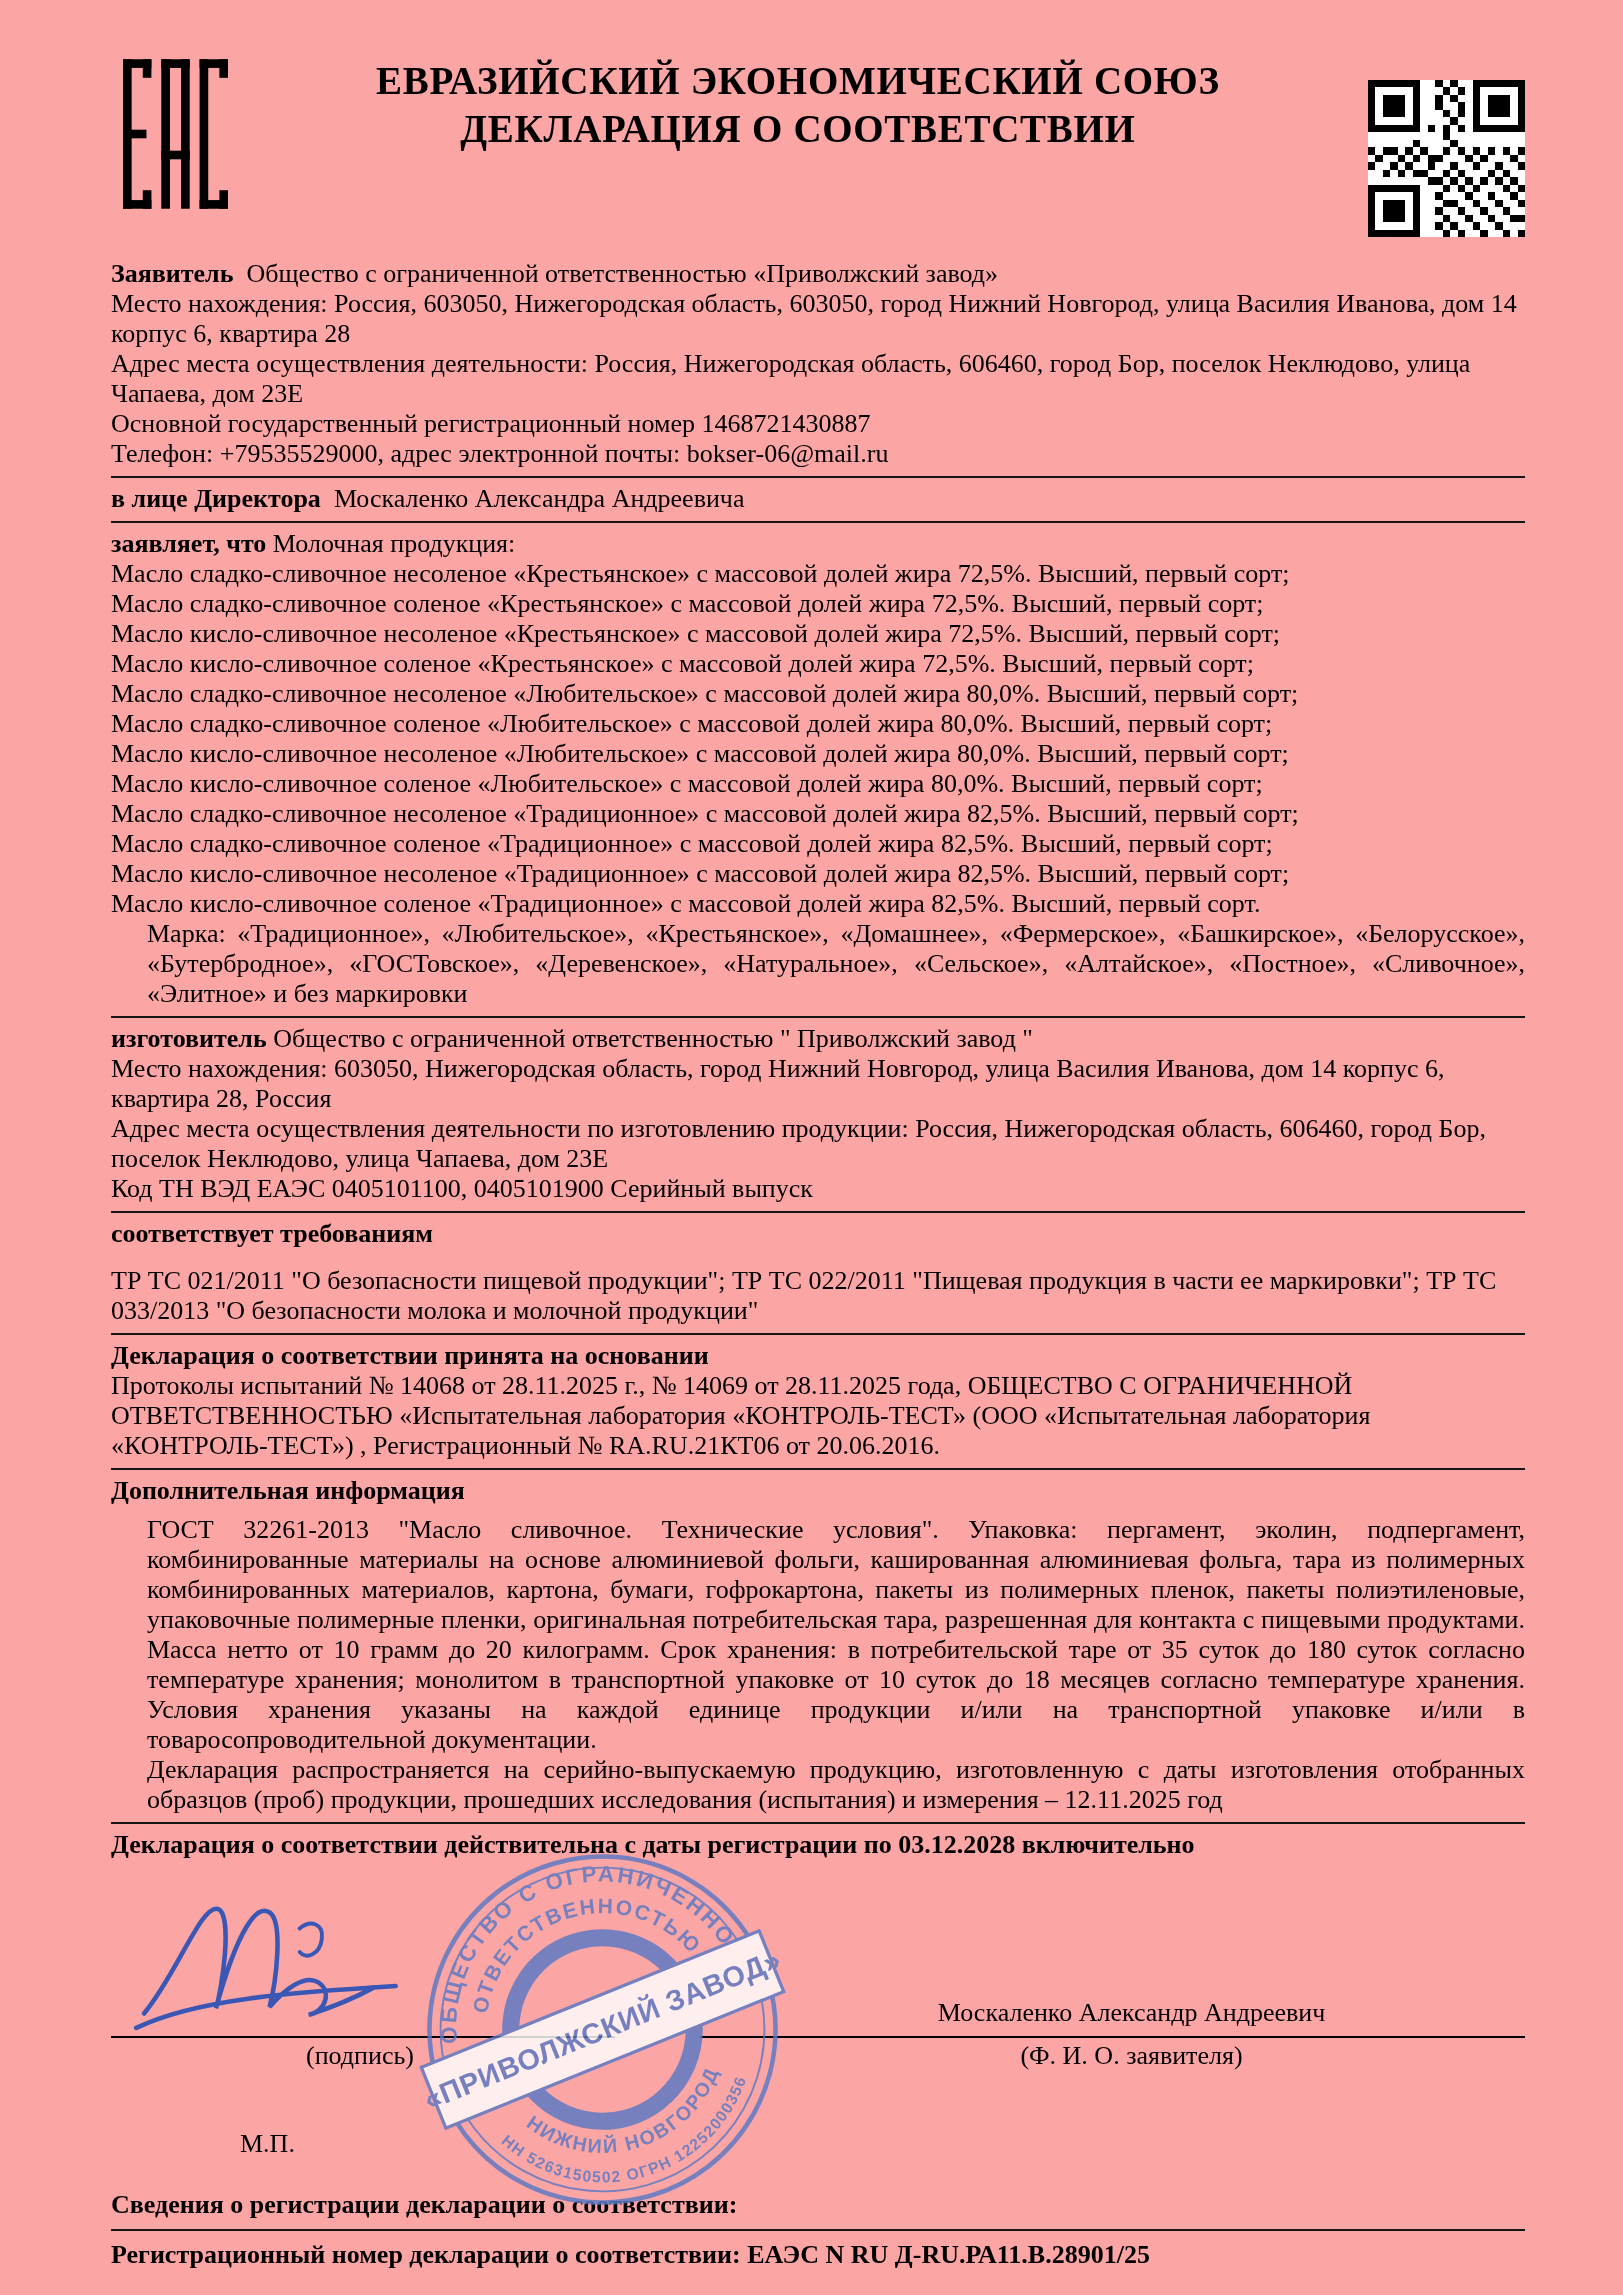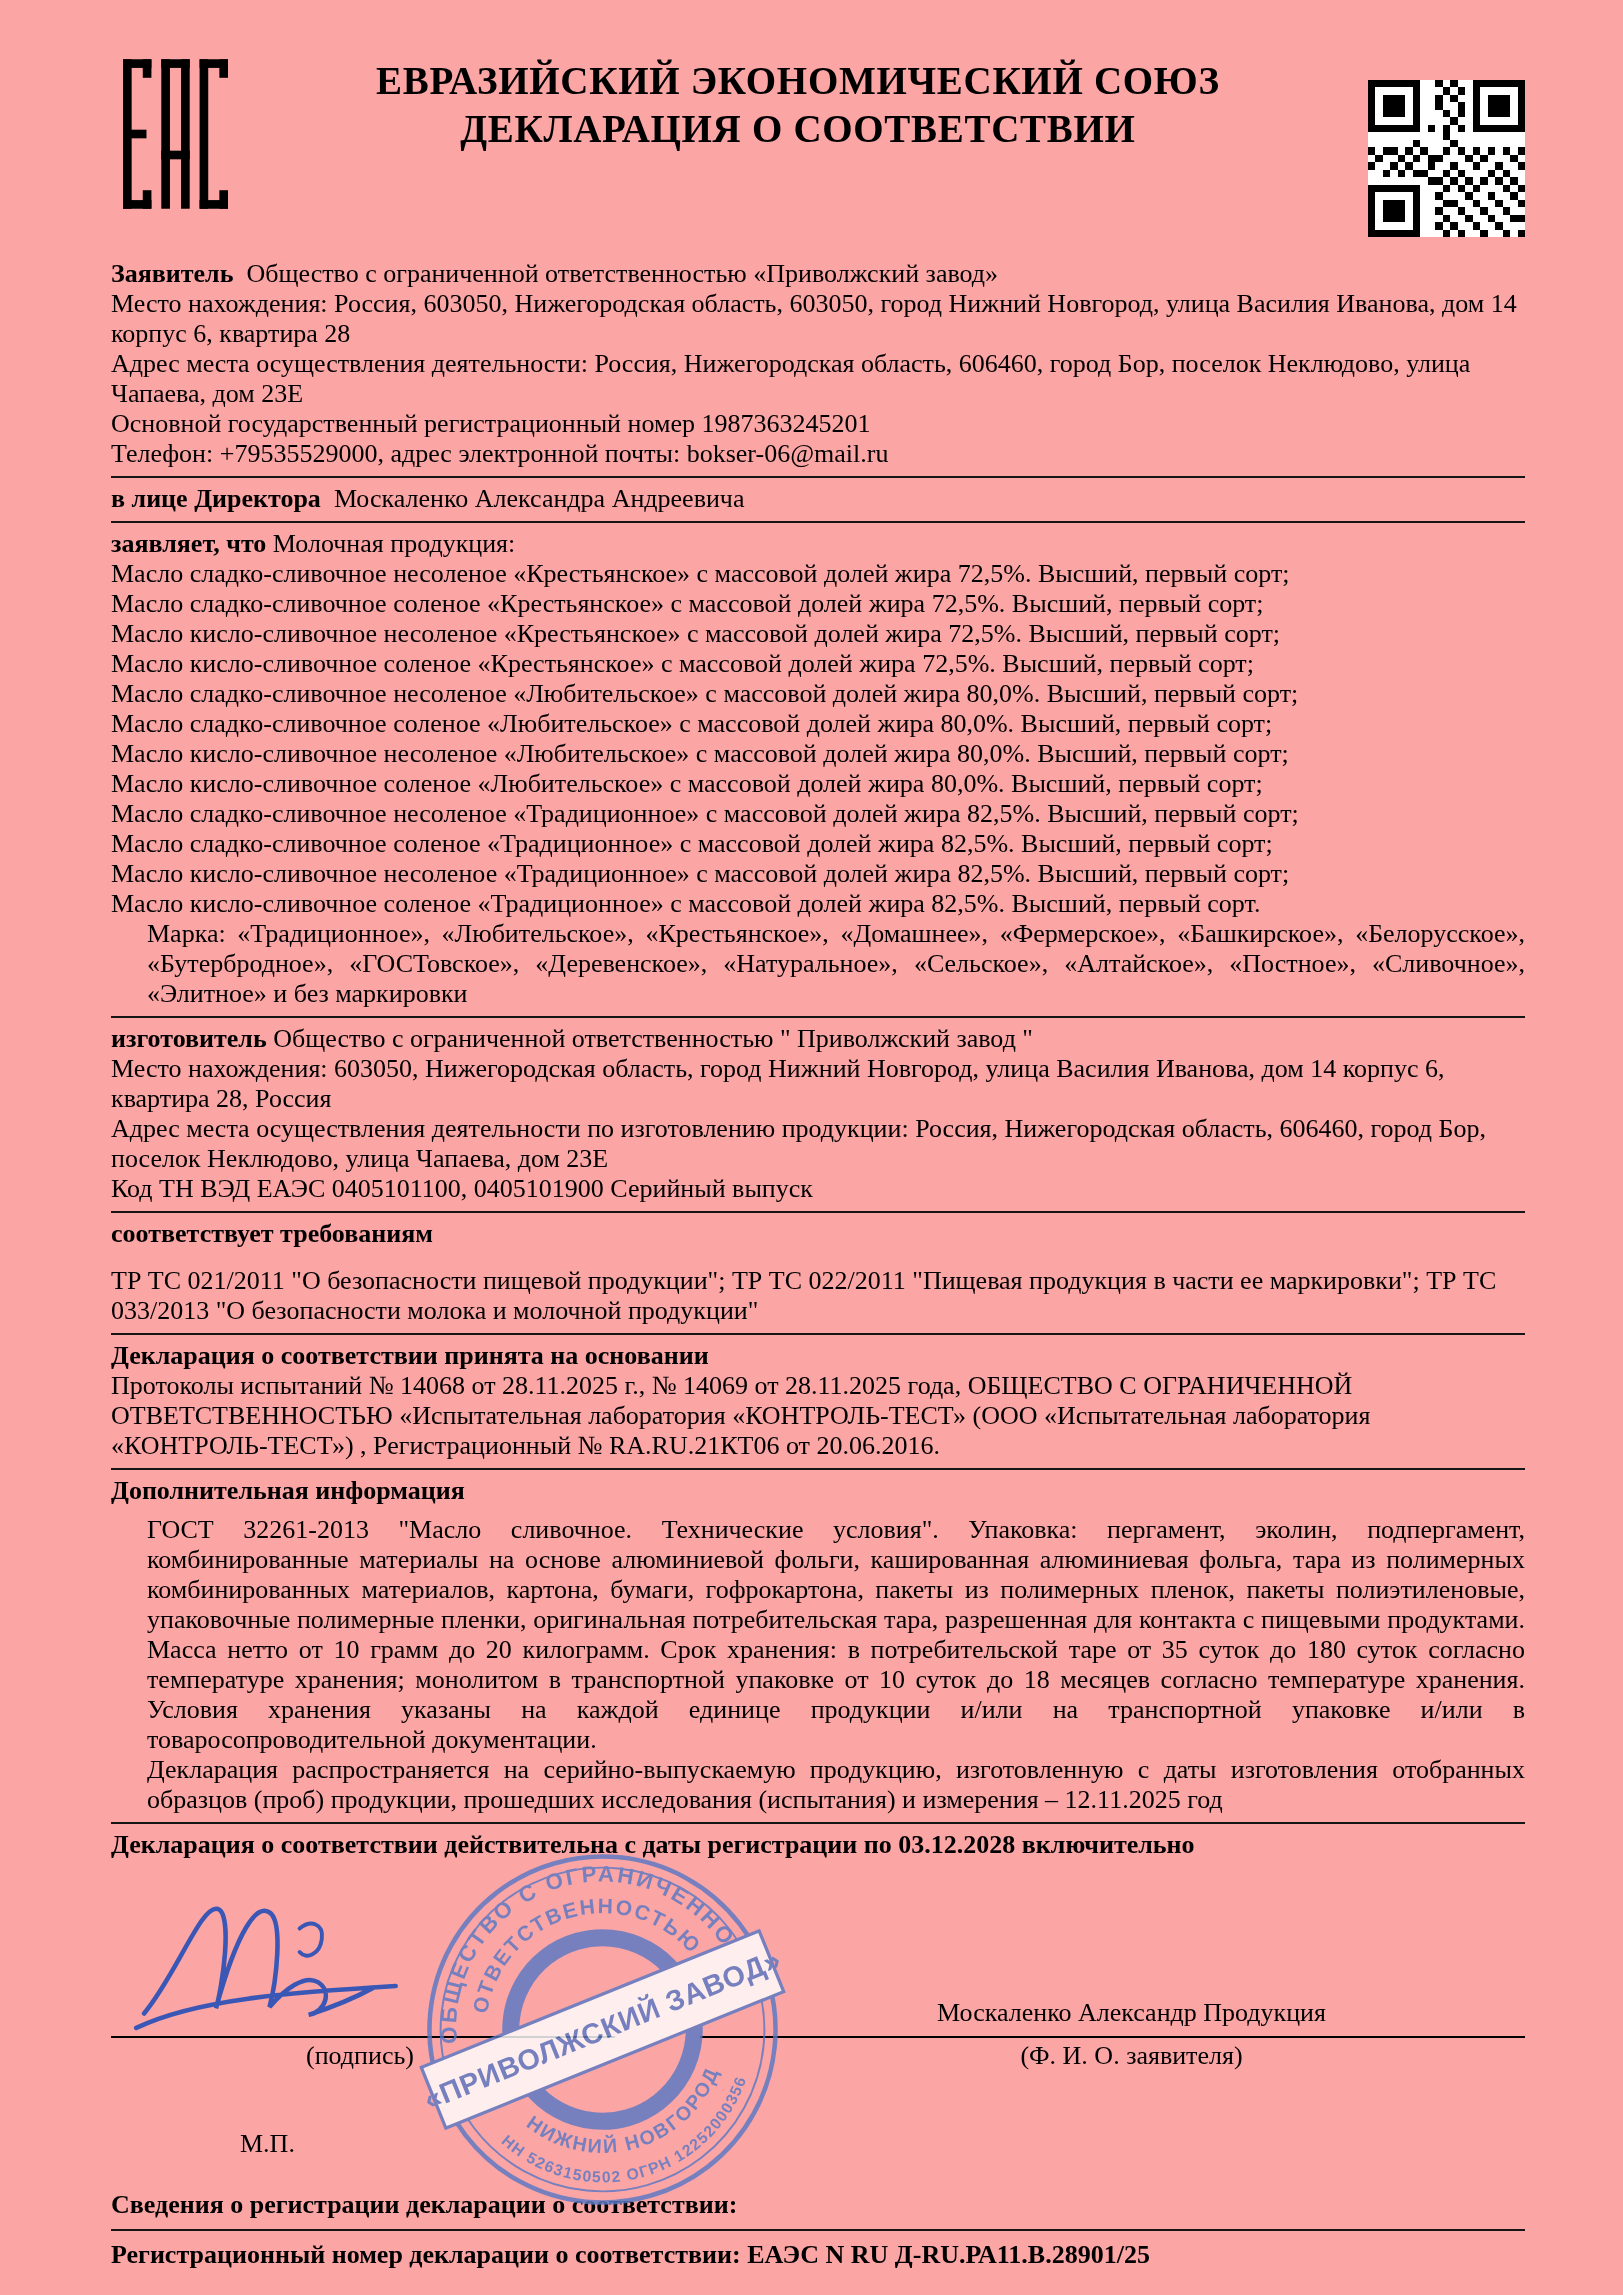--- a/index.html
+++ b/index.html
@@ -75,21 +75,21 @@
       <path fill="#000" d="M9 0h1v1H9z M11 0h1v1h-1z M10 1h1v1h-1z M12 1h1v1h-1z M9 2h1v1H9z M11 2h1v1h-1z M9 3h1v1H9z M12 3h1v1h-1z M10 4h1v1h-1z M12 4h1v1h-1z M11 5h1v1h-1z M8 6h1v1H8z M10 6h1v1h-1z M12 6h1v1h-1z M10 7h1v1h-1z M11 8h1v1h-1z M6 8h1v1H6z M6 10h1v1H6z M6 12h1v1H6z M0 9h1v1H0z M2 9h1v1H2z M3 9h1v1H3z M5 9h1v1H5z M7 9h1v1H7z M10 9h1v1h-1z M12 9h1v1h-1z M14 9h1v1h-1z M16 9h1v1h-1z M18 9h1v1h-1z M20 9h1v1h-1z M1 10h1v1H1z M4 10h1v1H4z M8 10h1v1H8z M9 10h1v1H9z M13 10h1v1h-1z M15 10h1v1h-1z M19 10h1v1h-1z M0 11h1v1H0z M3 11h1v1H3z M5 11h1v1H5z M8 11h1v1H8z M11 11h1v1h-1z M14 11h1v1h-1z M17 11h1v1h-1z M20 11h1v1h-1z M2 12h1v1H2z M4 12h1v1H4z M7 12h1v1H7z M10 12h1v1h-1z M12 12h1v1h-1z M16 12h1v1h-1z M18 12h1v1h-1z M8 13h1v1H8z M9 13h1v1H9z M11 13h1v1h-1z M13 13h1v1h-1z M15 13h1v1h-1z M17 13h1v1h-1z M19 13h1v1h-1z M10 14h1v1h-1z M12 14h1v1h-1z M14 14h1v1h-1z M18 14h1v1h-1z M20 14h1v1h-1z M9 15h1v1H9z M13 15h1v1h-1z M16 15h1v1h-1z M19 15h1v1h-1z M10 16h1v1h-1z M11 16h1v1h-1z M14 16h1v1h-1z M17 16h1v1h-1z M20 16h1v1h-1z M9 17h1v1H9z M12 17h1v1h-1z M15 17h1v1h-1z M18 17h1v1h-1z M10 18h1v1h-1z M13 18h1v1h-1z M16 18h1v1h-1z M19 18h1v1h-1z M20 18h1v1h-1z M9 19h1v1H9z M11 19h1v1h-1z M14 19h1v1h-1z M17 19h1v1h-1z M10 20h1v1h-1z M12 20h1v1h-1z M15 20h1v1h-1z M18 20h1v1h-1z M20 20h1v1h-1z"></path>
     </svg>
   </div>
 
   <div class="content">
 
     <div class="sec" style="margin-top:22px;">
       <p><b>Заявитель</b>&nbsp; <span>Общество с ограниченной ответственностью «Приволжский завод»</span></p>
       <p>Место нахождения:  Россия, 603050, Нижегородская область, 603050, город Нижний Новгород, улица Василия Иванова, дом 14 корпус 6, квартира 28</p>
       <p>Адрес места осуществления деятельности: Россия, Нижегородская область, 606460, город Бор, поселок Неклюдово, улица Чапаева, дом 23Е</p>
-      <p>Основной государственный регистрационный номер 1987363245201</p>
+      <p>Основной государственный регистрационный номер 1468721430887</p>
       <p>Телефон: +79535529000, адрес электронной почты: bokser-06@mail.ru</p>
     </div>
 
     <div class="rule"></div>
 
     <p><b>в лице Директора</b>&nbsp; <span>Москаленко Александра Андреевича</span></p>
 
     <div class="rule"></div>
 
     <div class="sec">
@@ -149,21 +149,21 @@
     <div class="sig-area">
       <svg class="sig-svg" viewBox="0 0 430 230" aria-hidden="true">
         <path d="M20 190 C 70 130, 108 22, 133 30 C 156 38, 140 150, 130 182 C 163 62, 193 20, 213 36 C 233 52, 222 142, 212 180 C 236 152, 266 130, 286 142 C 308 155, 298 188, 272 192 C 318 177, 350 162, 372 150 M 8 212 C 100 168, 240 158, 405 148" fill="none" stroke="#3a57b5" stroke-width="7" stroke-linecap="round"></path>
         <path d="M258 60 C 275 46, 295 52, 292 76 C 289 100, 268 108, 258 96" fill="none" stroke="#3a57b5" stroke-width="6" stroke-linecap="round"></path>
       </svg>
 
       <div class="sig-line-left"></div>
       <div class="sig-caption">(подпись)</div>
       <div class="mp-label">М.П.</div>
 
-      <div class="fio-name">Москаленко Александр Продукция</div>
+      <div class="fio-name">Москаленко Александр Андреевич</div>
       <div class="sig-line-right"></div>
       <div class="fio-caption">(Ф. И. О. заявителя)</div>
 
       <svg class="stamp-svg" viewBox="0 0 560 560" aria-hidden="true" style="font-size:40px">
         <g opacity="0.82" transform="rotate(-16 280 280)" font-family="Liberation Sans, sans-serif" font-weight="bold">
           <circle cx="280" cy="280" r="264" fill="none" stroke="#5b79c4" stroke-width="7"></circle>
           <circle cx="280" cy="280" r="247" fill="none" stroke="#5b79c4" stroke-width="3"></circle>
           <defs>
             <path id="arcTop1" d="M62 318 A222 222 0 1 1 498 318"></path>
             <path id="arcTop2" d="M113 219 A178 178 0 0 1 447 219"></path>

